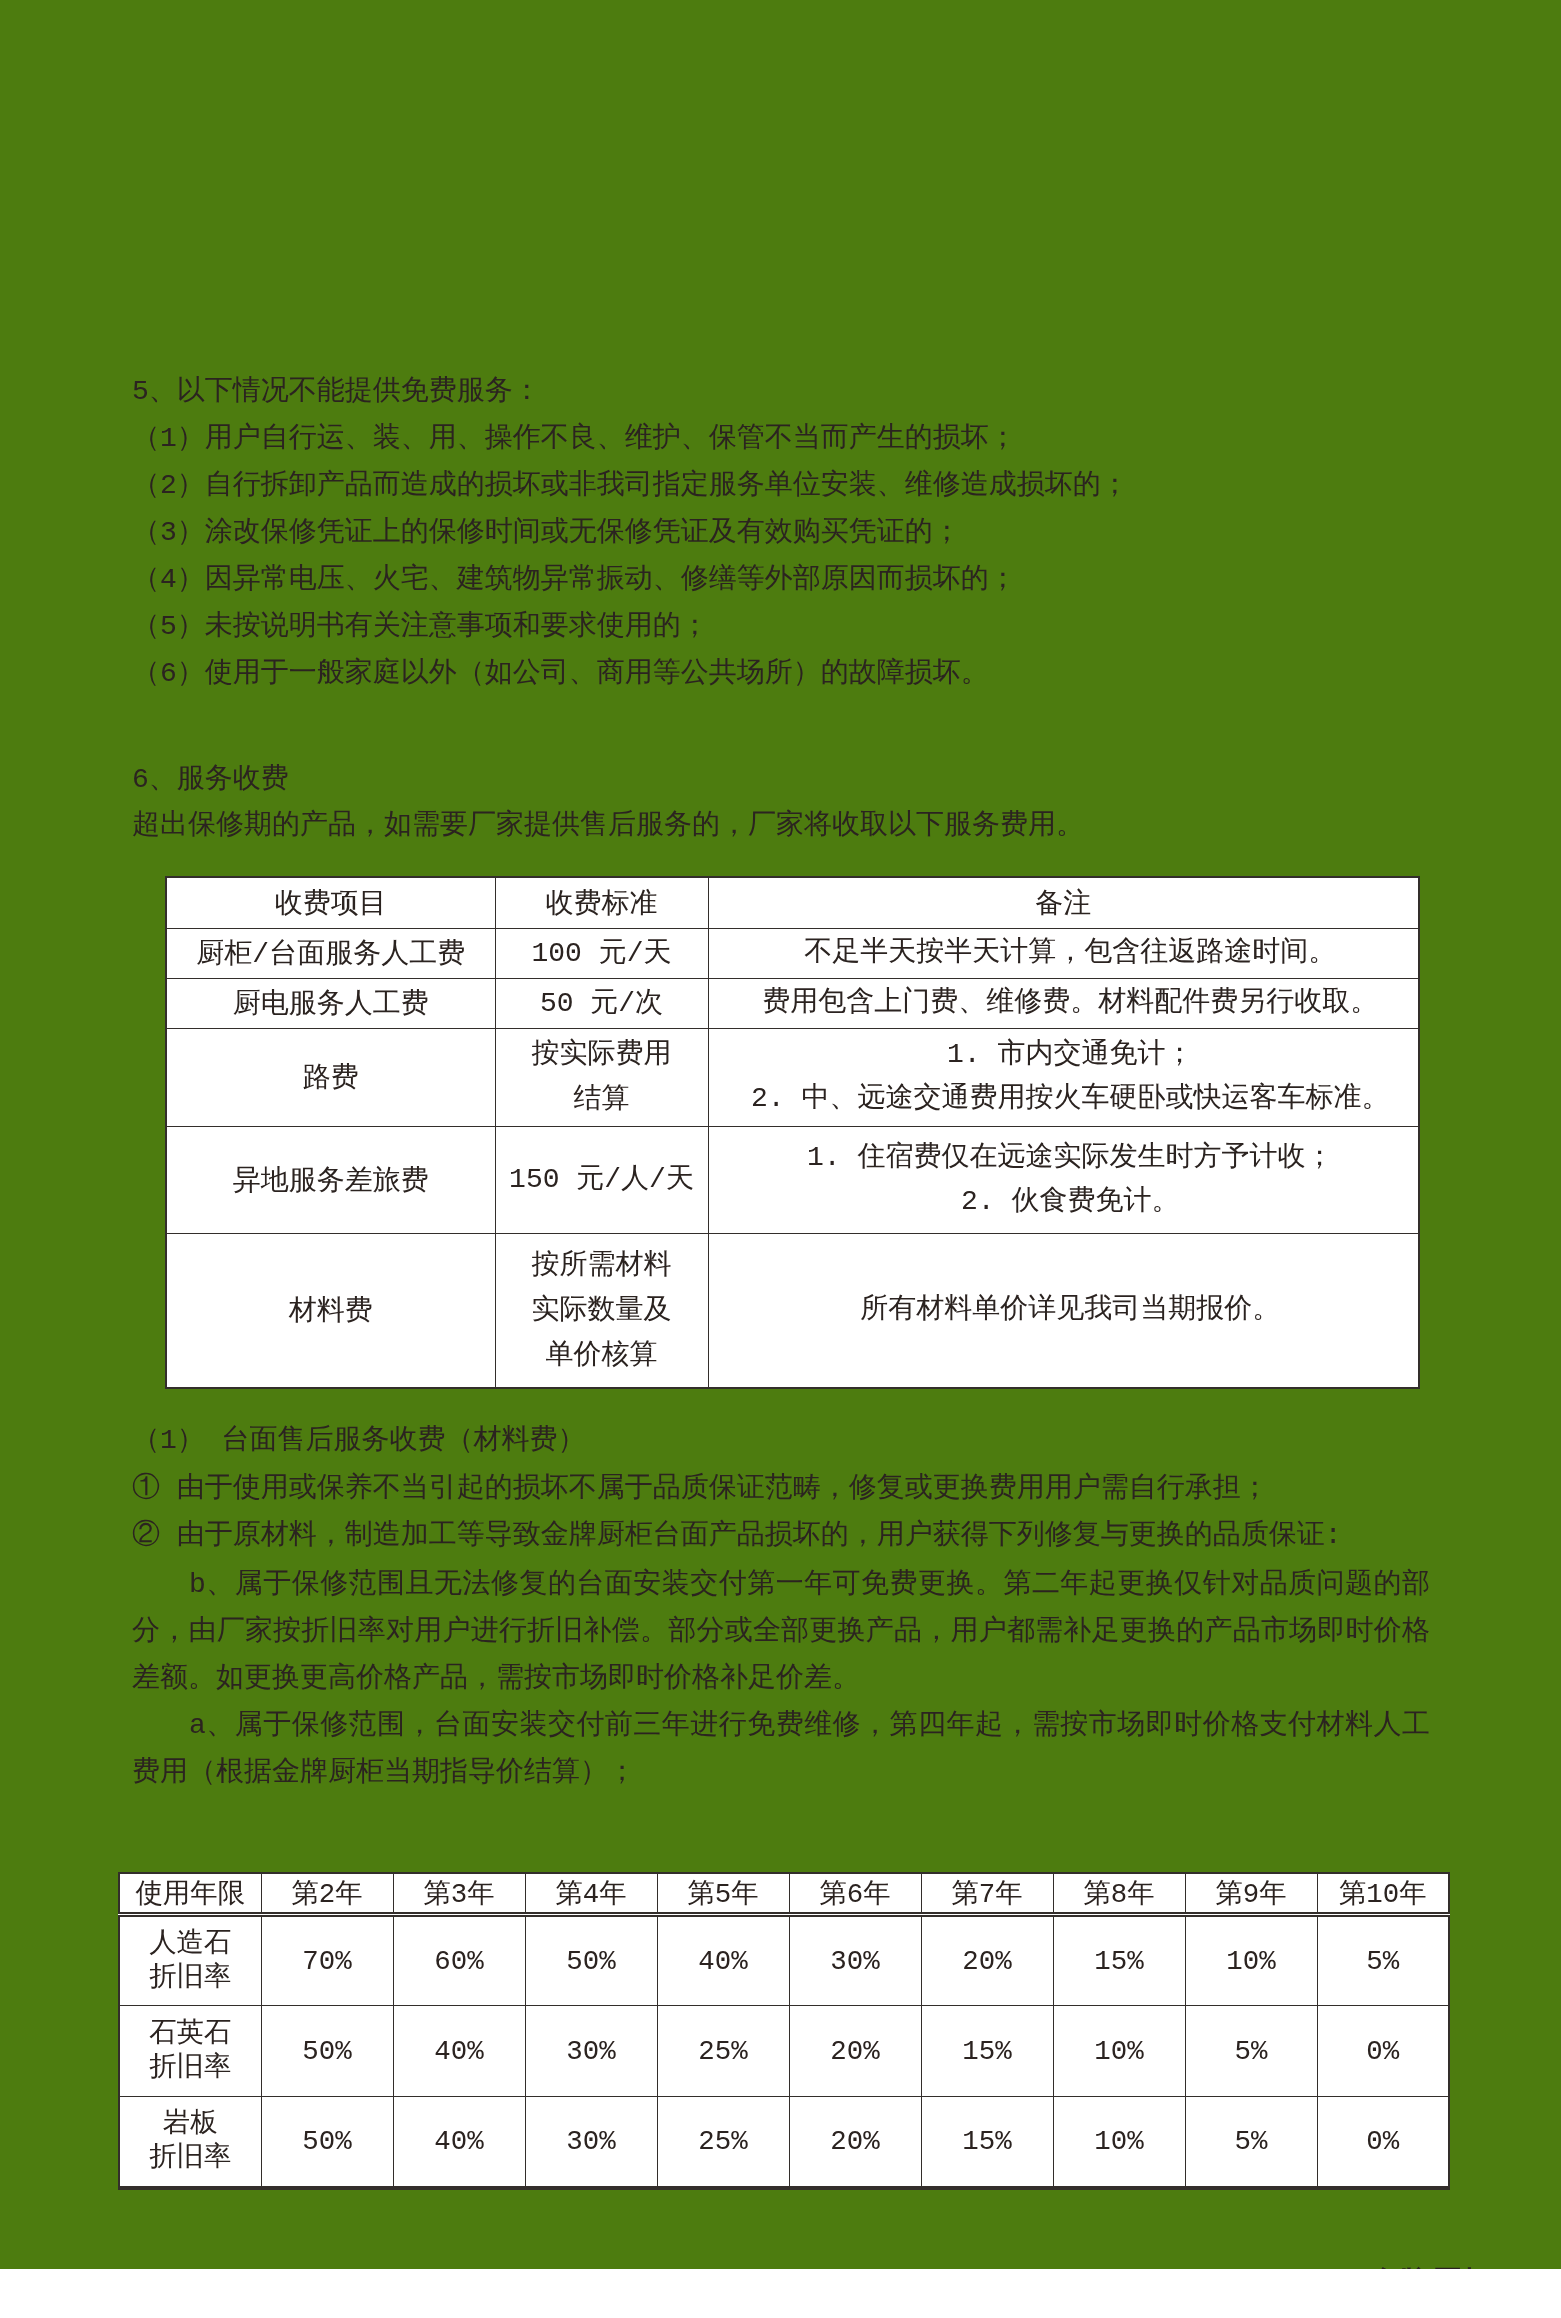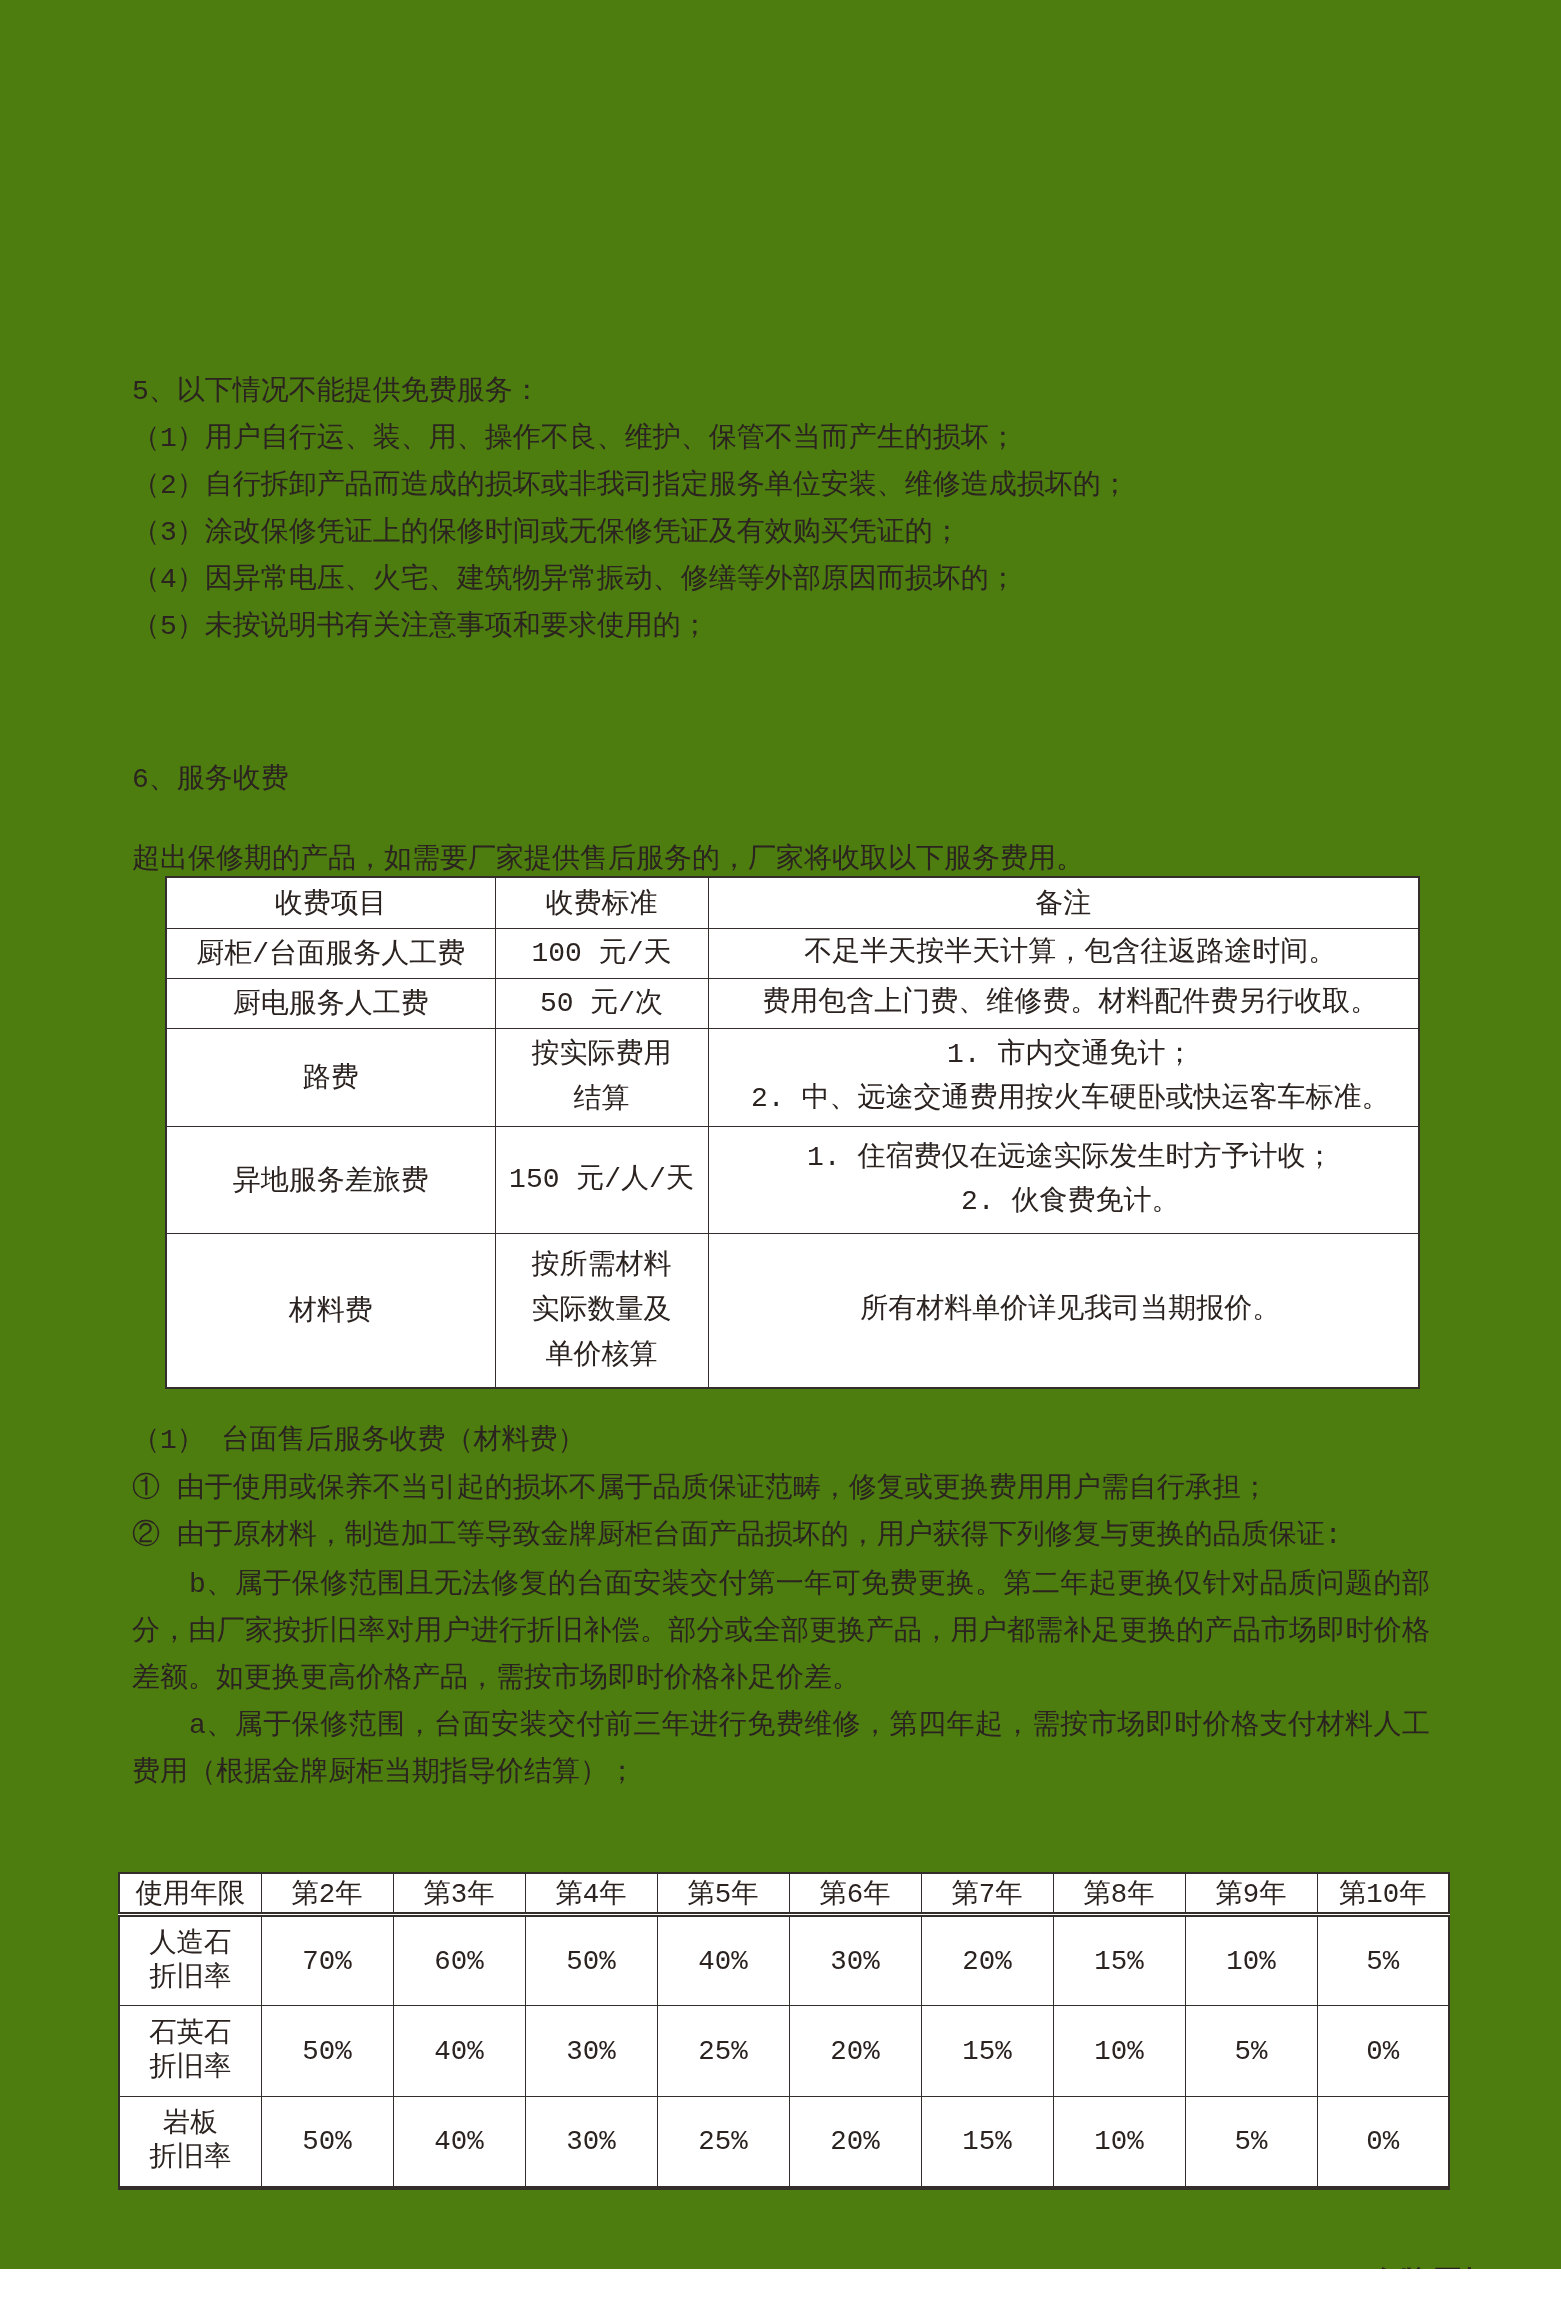--- a/index.html
+++ b/index.html
@@ -10,21 +10,21 @@
     color:#2b2320;
     font-family:Liberation Mono, monospace;
     font-size:28px;
     overflow:hidden;
   }
   .abs{position:absolute;left:132px;}
   .s5-title{top:371px;}
   .s5-items{top:415px;width:1306px;}
   .s5-item{line-height:47px;white-space:nowrap;}
   .s6-title{top:759px;}
-  .s6-intro{top:839px;width:1306px;}
+  .s6-intro{top:805px;width:1306px;}
 
   table{border-collapse:collapse;position:absolute;background:#ffffff;}
   .fee-table{top:876px;left:165px;width:1253px;table-layout:fixed;
     border:2.8px solid #332e2b;font-size:28px;}
   .fee-table th,.fee-table td{border:1.9px solid #332e2b;vertical-align:middle;font-weight:normal;}
   .fee-table thead tr{height:51px;}
   .fee-table tbody tr:nth-child(1){height:50px;}
   .fee-table tbody tr:nth-child(2){height:50px;}
   .fee-table tbody tr:nth-child(3){height:98px;}
   .fee-table tbody tr:nth-child(4){height:107px;}
@@ -64,20 +64,21 @@
 <div class="page">
 
   <div class="abs s5-title">5、以下情况不能提供免费服务：</div>
 
   <div class="abs s5-items" id="s5-items">
       <div class="s5-item">（1）用户自行运、装、用、操作不良、维护、保管不当而产生的损坏；</div>
       <div class="s5-item">（2）自行拆卸产品而造成的损坏或非我司指定服务单位安装、维修造成损坏的；</div>
       <div class="s5-item">（3）涂改保修凭证上的保修时间或无保修凭证及有效购买凭证的；</div>
       <div class="s5-item">（4）因异常电压、火宅、建筑物异常振动、修缮等外部原因而损坏的；</div>
       <div class="s5-item">（5）未按说明书有关注意事项和要求使用的；</div>
+      <div class="s5-item">（6）使用于一般家庭以外（如公司、商用等公共场所）的故障损坏。</div>
     </div>
 
   <div class="abs s6-title">6、服务收费</div>
   <div class="abs s6-intro">超出保修期的产品，如需要厂家提供售后服务的，厂家将收取以下服务费用。</div>
 
   <table class="fee-table" id="fee-table">
       <colgroup>
         <col style="width: 329px;">
         <col style="width: 213px;">
         <col style="width: 711px;">

